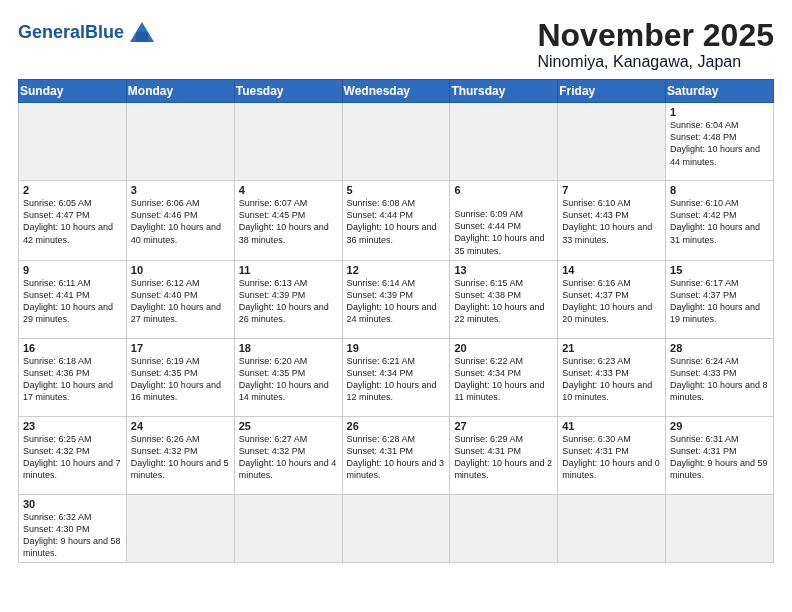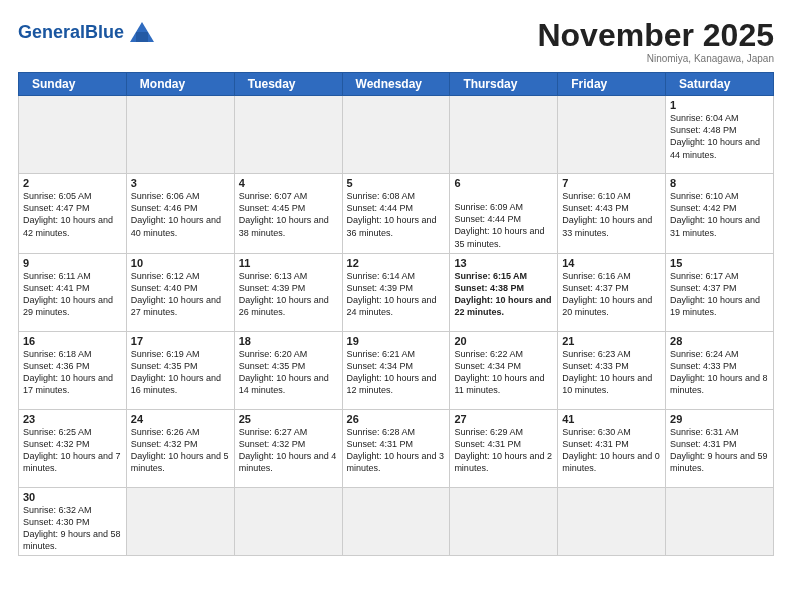--- a/index.html
+++ b/index.html
@@ -37,44 +37,44 @@
     .logo-text span {
       color: #1a56a0;
       font-weight: bold;
     }
     .logo-icon {
       width: 32px;
       height: 28px;
       margin-left: 2px;
     }
     .title-block {
-      text-align: right;
+      text-align: left;
     }
     .month-title {
       font-size: 32px;
       font-weight: bold;
       color: #222;
       line-height: 1.1;
     }
     .subtitle {
-      font-size: 10px;
-      color: #737373;
+      font-size: 16px;
+      color: #0f172a;
     }
     .calendar {
       flex: 1;
       border: 1px solid #ccc;
       border-collapse: collapse;
       width: 100%;
       table-layout: fixed;
     }
     .calendar th {
       background-color: #2f6bbf;
       color: #fff;
       text-align: left;
-      padding: 4px 13px;
+      padding: 4px 1px;
       font-size: 12px;
       border: 1px solid #2258a0;
       font-weight: bold;
     }
     .calendar td {
       border: 1px solid #ccc;
       vertical-align: top;
       padding: 3px 4px;
       font-size: 9.5px;
       color: #222;
@@ -212,21 +212,21 @@
 Daylight: 10 hours and 26 minutes.</div>
           </td>
           <td>
             <span class="day-num">12</span>
             <div class="day-info" style="white-space: pre-line;">Sunrise: 6:14 AM
 Sunset: 4:39 PM
 Daylight: 10 hours and 24 minutes.</div>
           </td>
           <td>
             <span class="day-num">13</span>
-            <div class="day-info" style="white-space: pre-line; font-weight: bold;">Sunrise: 6:15 AM
+            <div class="day-info" style="white-space: pre-line;">Sunrise: 6:15 AM
 Sunset: 4:38 PM
 Daylight: 10 hours and 22 minutes.</div>
           </td>
           <td>
             <span class="day-num">14</span>
             <div class="day-info" style="white-space: pre-line;">Sunrise: 6:16 AM
 Sunset: 4:37 PM
 Daylight: 10 hours and 20 minutes.</div>
           </td>
           <td>

